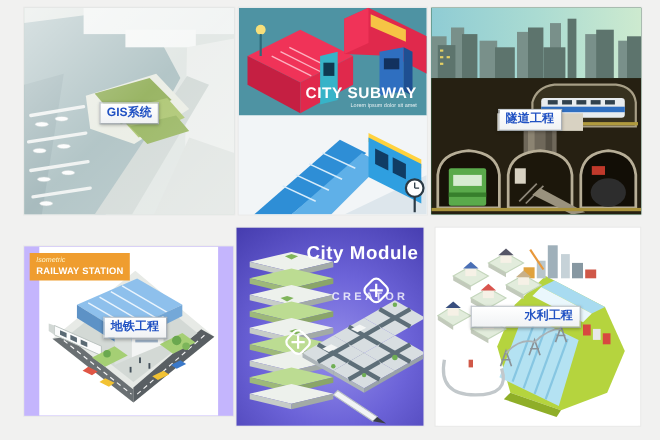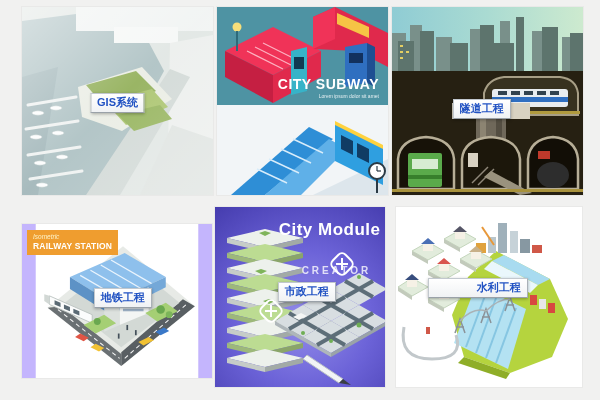--- a/index.html
+++ b/index.html
@@ -369,21 +369,20 @@
         <line x1="56" y1="98" x2="56" y2="110"></line>
           <line x1="50" y1="104" x2="62" y2="104"></line>
       </g>
       <g>
         <polygon points="92,148 128,172 124,176 88,152" fill="#f2f4f6" stroke="#b8bfc4" stroke-width="1"></polygon>
         <polygon points="128,172 136,178 124,176" fill="#3a3f44"></polygon>
       </g>
     </svg>
     <div class="t5-title">City Module</div>
     <div class="t5-sub">CREATOR</div>
-    <div class="tile-label">市政工程</div>
   </figure>
 
   <figure class="tile" id="t6">
     <svg viewBox="0 0 182 180" aria-hidden="true">
       <rect width="182" height="180" fill="#ffffff"></rect>
       <g>
         <polygon points="98,44 152,72 170,112 154,150 112,166 66,150 54,108 70,70" fill="#b5d43e"></polygon>
         <polygon points="66,150 112,166 108,172 60,156" fill="#8fae28"></polygon>
         <polygon points="94,54 140,78 152,72 106,48" fill="#a8dbf0"></polygon>
         <polygon points="86,62 132,86 140,78 94,54" fill="#eaf7fc"></polygon>

